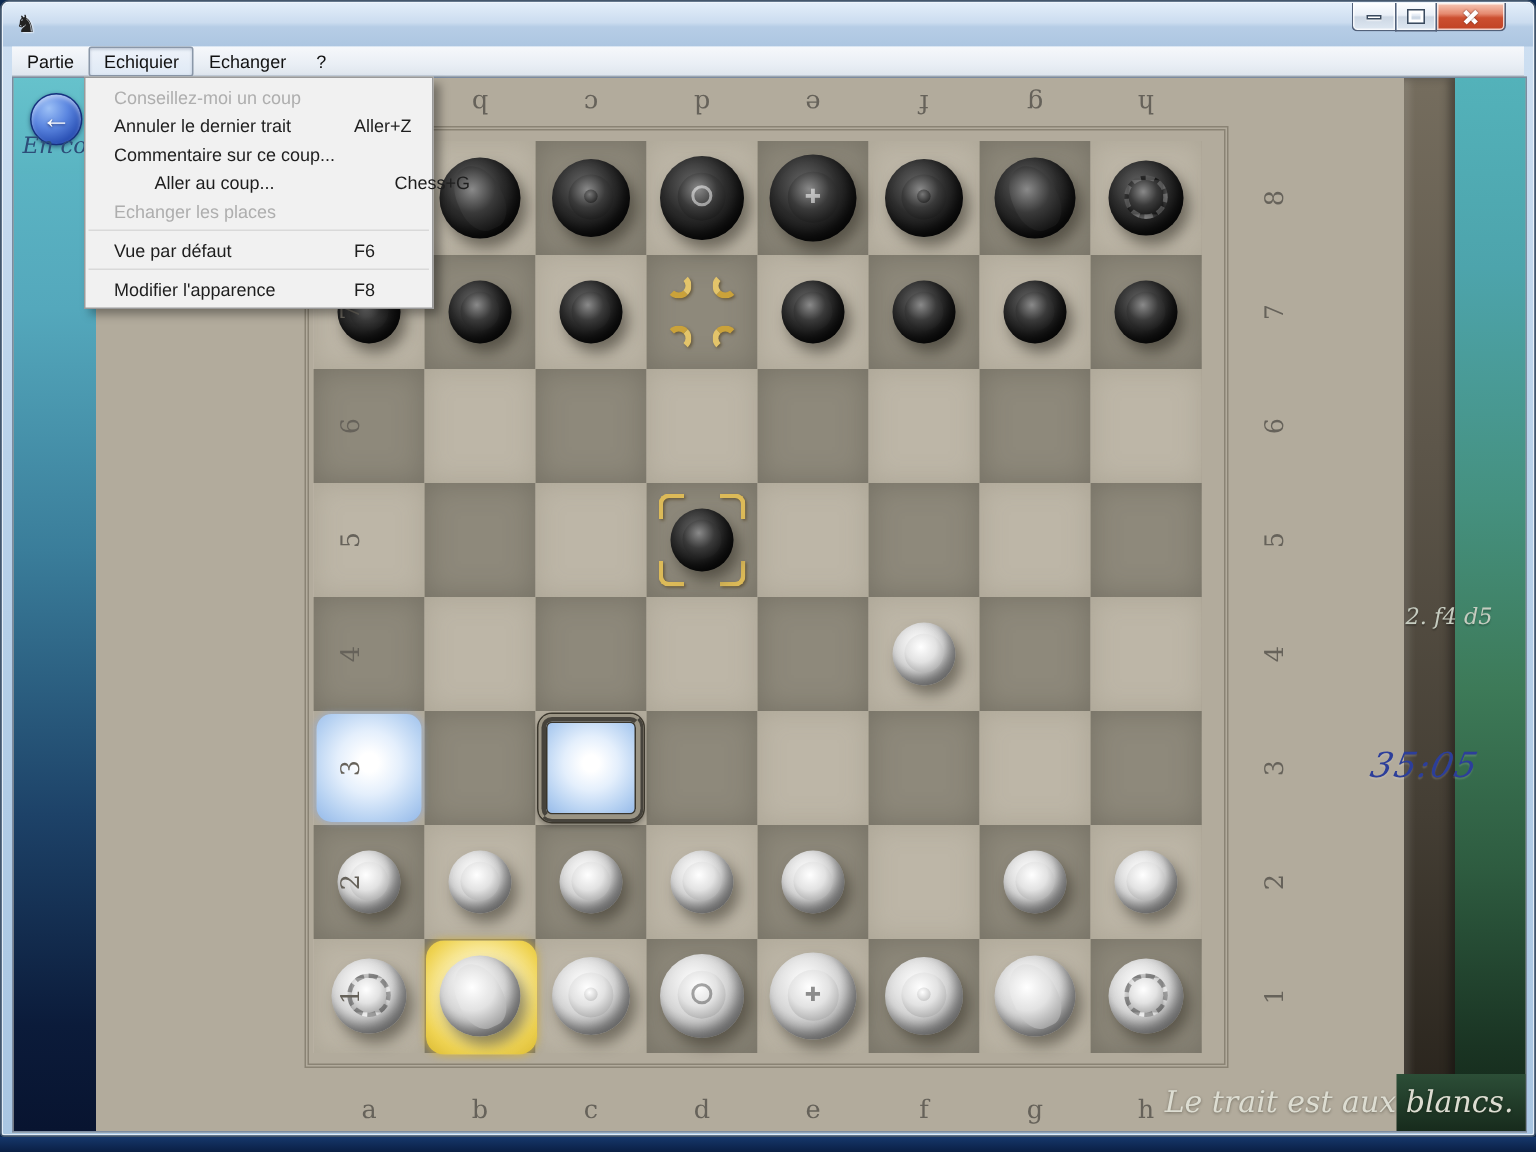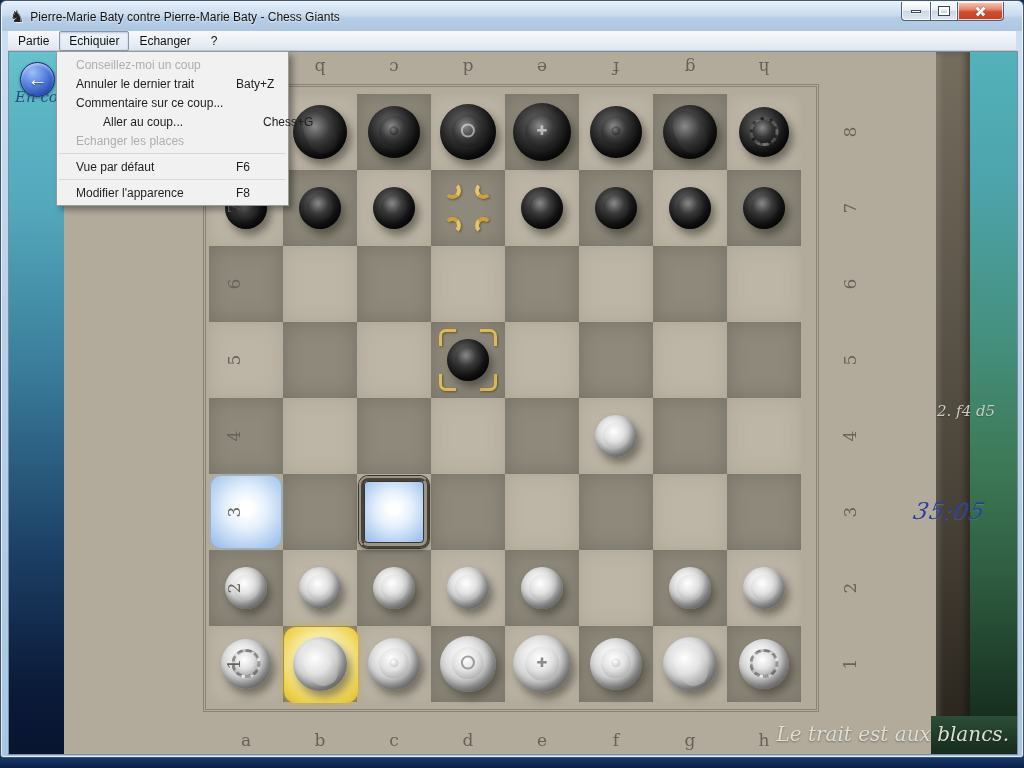--- a/index.html
+++ b/index.html
@@ -137,21 +137,20 @@
 
   .desktop-strip { position:absolute; left:0; top:758px; width:1024px; height:10px;
     background:linear-gradient(180deg,#16376b,#0a1f44); }
 </style>
 </head>
 <body>
 
 <div class="window">
   <div class="titlebar">
     <span class="app-icon">♞</span>
-    <span class="title-text">Pierre-Marie Baty contre Pierre-Marie Baty - Chess Giants</span>
     <div class="win-buttons">
       <div class="win-btn min">
           <span class="glyph-min"></span>
         </div>
       <div class="win-btn max">
           <span class="glyph-max"></span>
         </div>
       <div class="win-btn close">
           <span class="glyph-close">
             <i></i>
@@ -397,21 +396,21 @@
     <div class="clock">35:05</div>
     <div class="status-bottom">Le trait est aux blancs.</div>
   </div>
 
   <div class="dropdown">
       <div class="dd-row disabled" style="position: relative;">
         <span class="lbl">Conseillez-moi un coup</span>
       </div>
       <div class="dd-row" style="position: relative;">
         <span class="lbl">Annuler le dernier trait</span>
-        <span class="sc">Baty+Z</span>
+        <span class="sc">Aller+Z</span>
       </div>
       <div class="dd-row" style="position: relative;">
         <span class="lbl">Commentaire sur ce coup...</span>
       </div>
       <div class="dd-row" style="position: relative; margin-left: 28px;">
         <span class="lbl">Aller au coup...</span>
         <span class="sc">Chess+G</span>
       </div>
       <div class="dd-row disabled" style="position: relative;">
         <span class="lbl">Echanger les places</span>

